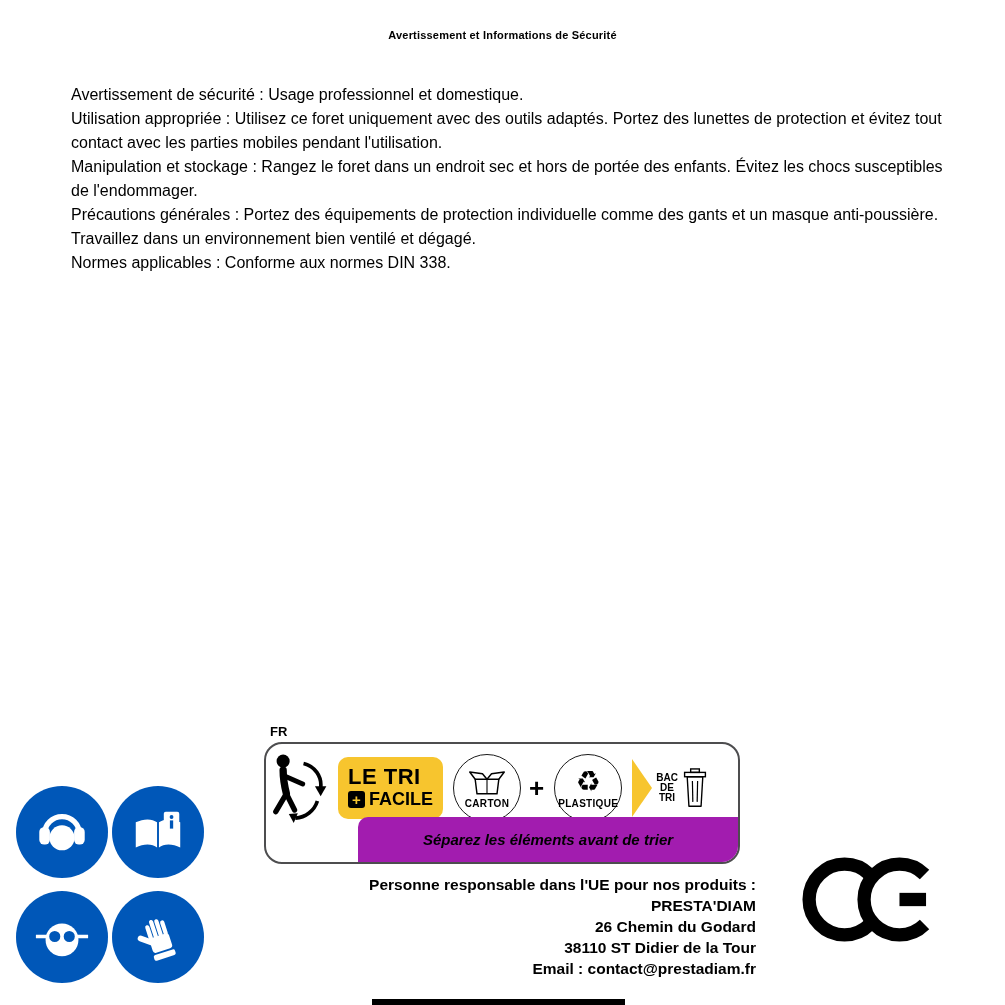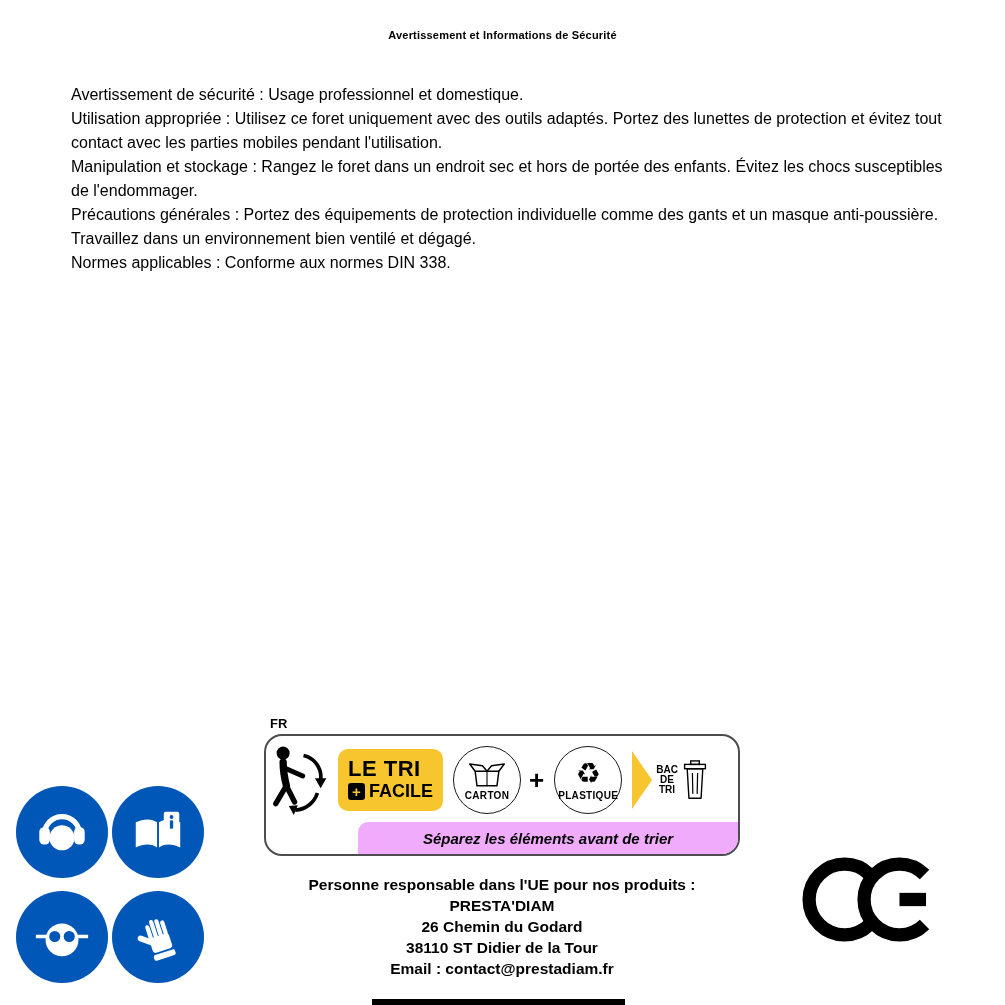--- a/index.html
+++ b/index.html
@@ -26,21 +26,21 @@
     display:grid; grid-template-columns:92px 92px; grid-auto-rows:92px;
     column-gap:4px; row-gap:13px;
   }
   .safety-circle {
     width:92px; height:92px; border-radius:50%; background:#0057B8;
     display:flex; align-items:center; justify-content:center;
   }
 
   
   .infotri-wrap { position:absolute; left:264px; top:716px; width:476px; }
-  .fr-label { font-size:13px; font-weight:bold; margin:0 0 3px 6px; }
+  .fr-label { font-size:13px; font-weight:bold; margin:8px 0 3px 6px; }
   .infotri-box {
     border:2px solid #4d4d4f; border-radius:18px; background:#fff;
     height:118px; position:relative; overflow:hidden;
   }
   .infotri-top { display:flex; align-items:center; height:88px; }
   .triman { flex:0 0 auto; display:flex; }
   .letri-badge { background:#F7C52E; border-radius:10px; padding:8px 10px; margin-left:10px; flex:0 0 auto; }
   .letri-line1 { font-size:22px; font-weight:bold; letter-spacing:0.5px; line-height:23px; white-space:nowrap; }
   .letri-line2 { display:flex; align-items:center; gap:4px; font-size:18px; font-weight:bold; line-height:23px; white-space:nowrap; }
   .plus-box {
@@ -56,28 +56,28 @@
   .recycle-glyph { font-family:"DejaVu Sans", sans-serif; font-size:28px; line-height:30px; color:#000; }
   .mat-plus { font-size:26px; font-weight:bold; margin-left:8px; }
   .chevron {
     width:0; height:0; margin-left:10px; flex:0 0 auto;
     border-top:29px solid transparent; border-bottom:29px solid transparent;
     border-left:20px solid #F7C52E;
   }
   .bac-group { display:flex; align-items:center; margin-left:4px; gap:4px; }
   .bac-label { font-size:10px; font-weight:bold; line-height:10px; text-align:center; }
   .tagline-bar {
-    position:absolute; left:92px; right:0; bottom:0; height:32px; background:#f0abfc;
+    position:absolute; left:92px; right:0; bottom:0; height:45px; background:#a21caf;
     display:flex; align-items:center; justify-content:center;
     font-style:italic; font-weight:bold; font-size:15px; border-top-left-radius:10px;
   }
 
   .responsible {
-    position:absolute; left:264px; top:874px; width:476px;
-    text-align:center; font-size:15.5px; font-weight:bold; line-height:21px;
+    position:absolute; left:280px; top:874px; width:476px;
+    text-align:right; font-size:15.5px; font-weight:bold; line-height:21px;
   }
 
   .ce-mark { position:absolute; left:802px; top:852px; }
 
   .bottom-bar { position:absolute; left:372px; top:999px; width:253px; height:6px; background:#000; }
 </style>
 </head>
 <body>
 
 <div class="page">

